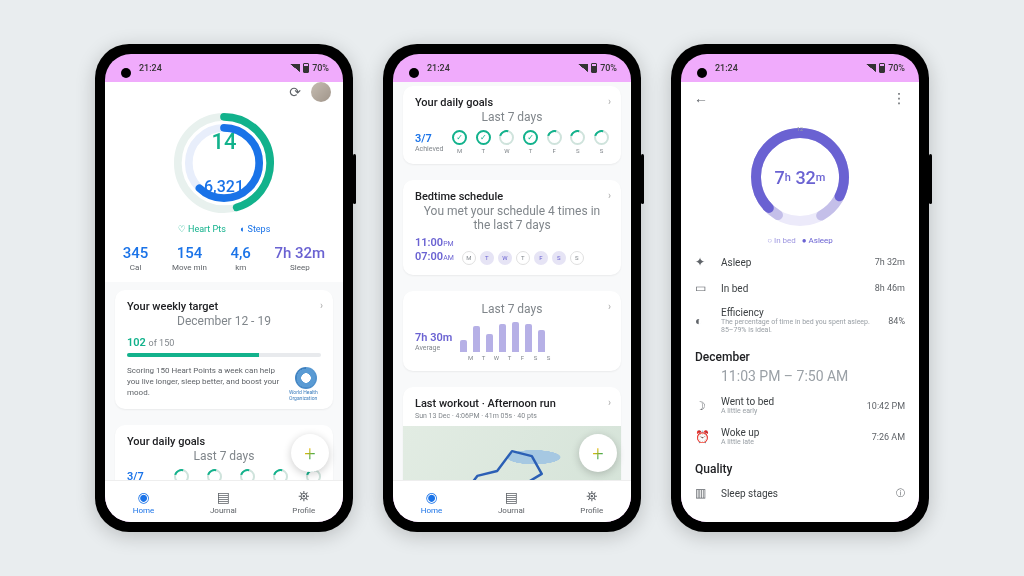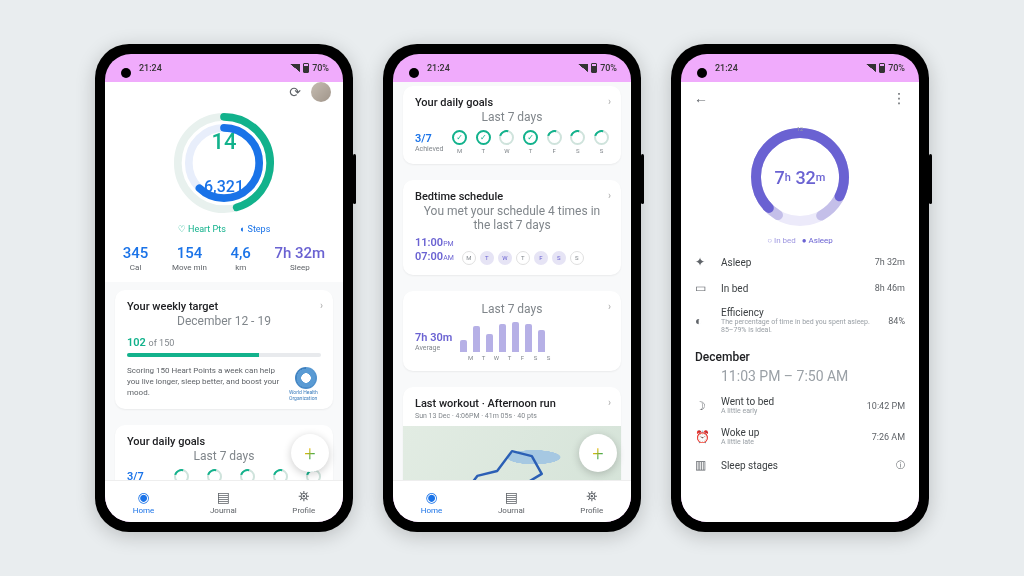--- a/index.html
+++ b/index.html
@@ -451,20 +451,21 @@
           <span class="ric">☽</span>
           <span class="rl"><span>Went to bed</span><span class="rs">A little early</span></span>
           <span class="rv">10:42 PM</span>
         </div>
       <div class="row">
           <span class="ric">⏰</span>
           <span class="rl"><span>Woke up</span><span class="rs">A little late</span></span>
           <span class="rv">7:26 AM</span>
         </div>
 
+      <div class="section-h">Quality</div>
       <div class="row">
           <span class="ric">▥</span>
           <span class="rl">Sleep stages</span>
           <span class="rv">ⓘ</span>
         </div>
     </div>
   </div>
 </div>
 
 </body></html>

